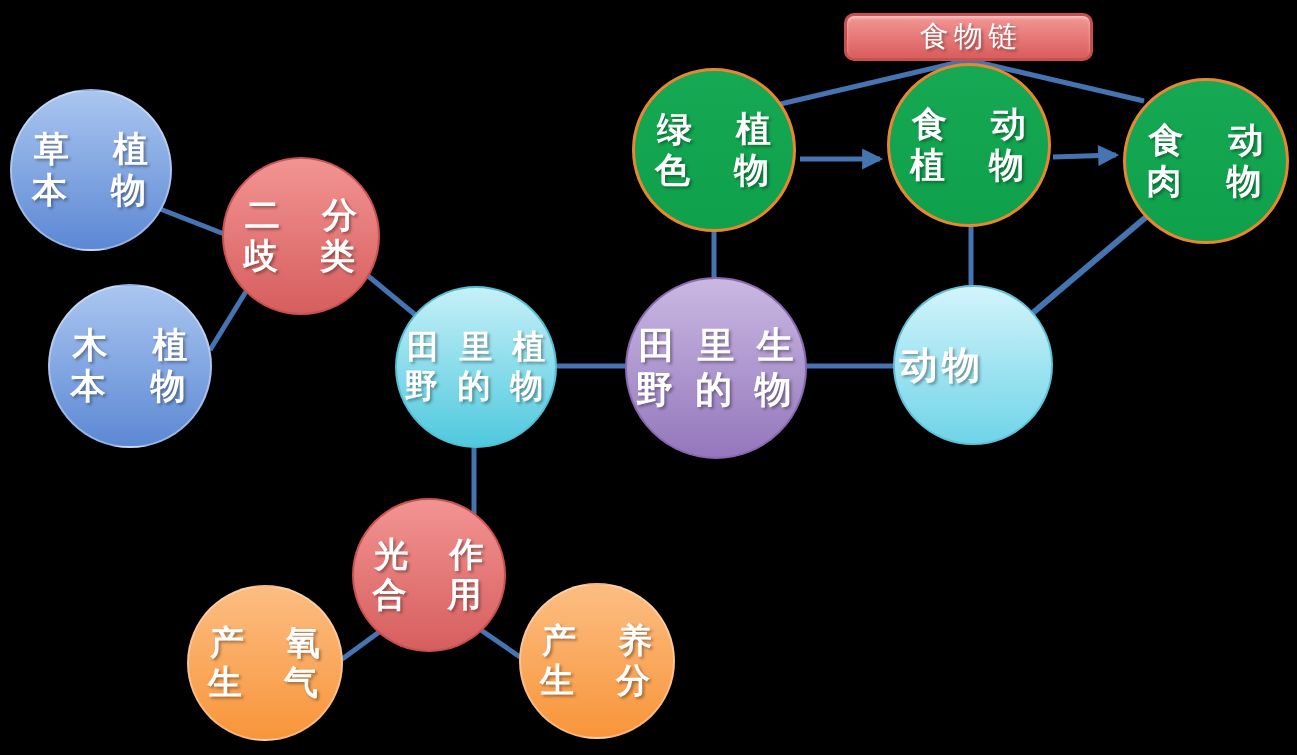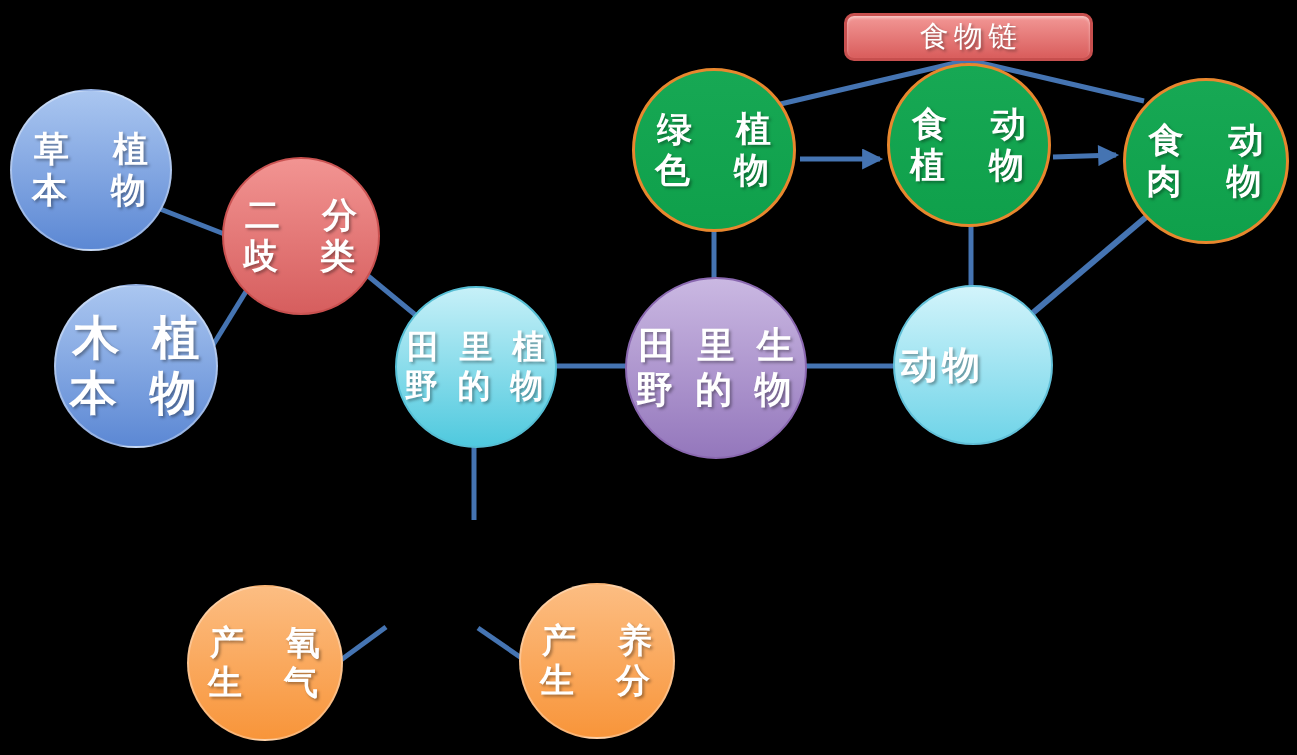--- a/index.html
+++ b/index.html
@@ -29,21 +29,21 @@
     position:absolute;z-index:2;box-sizing:border-box;
     left:844px;top:13px;width:249px;height:48px;border-radius:10px;
     background:linear-gradient(#f29795,#d95d5c);border:3px solid #c74f4e;
     box-shadow:inset 0 2px 3px rgba(255,255,255,.45);
     display:flex;align-items:center;justify-content:center;
     color:#fff;font-size:29px;letter-spacing:.18em;text-indent:.18em;
     text-shadow:2px 2px 3px rgba(0,0,0,.35);
   }
   
   .n-herb   {left:10px;  top:89px;  width:162px;height:162px;font-size:35px;}
-  .n-woody  {left:54px;  top:284px; width:164px;height:164px;font-size:47px;}
+  .n-woody  {left:48px;  top:284px; width:164px;height:164px;font-size:35px;}
   .n-dicho  {left:222px; top:157px; width:158px;height:158px;font-size:35px;}
   .n-fplants{left:395px; top:286px; width:162px;height:162px;font-size:33px;}
   .n-forgs  {left:625px; top:277px; width:182px;height:182px;font-size:37px;}
   .n-anim   {left:893px; top:285px; width:160px;height:160px;font-size:38px;}
   .n-gplants{left:632px; top:68px;  width:164px;height:164px;font-size:35px;}
   .n-herbiv {left:887px; top:63px;  width:164px;height:164px;font-size:35px;}
   .n-carniv {left:1123px;top:78px;  width:166px;height:166px;font-size:35px;}
   .n-photo  {left:352px; top:498px; width:154px;height:154px;font-size:34px;}
   .n-oxy    {left:187px; top:585px; width:156px;height:156px;font-size:34px;}
   .n-nutr   {left:519px; top:583px; width:156px;height:156px;font-size:34px;}
@@ -120,20 +120,24 @@
   <div class="node n-green n-herbiv">
     <span>食植</span>
     <span>动物</span>
   </div>
 
   <div class="node n-green n-carniv">
     <span>食肉</span>
     <span>动物</span>
   </div>
 
+  <div class="node n-red n-photo">
+    <span>光合</span>
+    <span>作用</span>
+  </div>
 
   <div class="node n-orange n-oxy">
     <span>产生</span>
     <span>氧气</span>
   </div>
 
   <div class="node n-orange n-nutr">
     <span>产生</span>
     <span>养分</span>
   </div>

